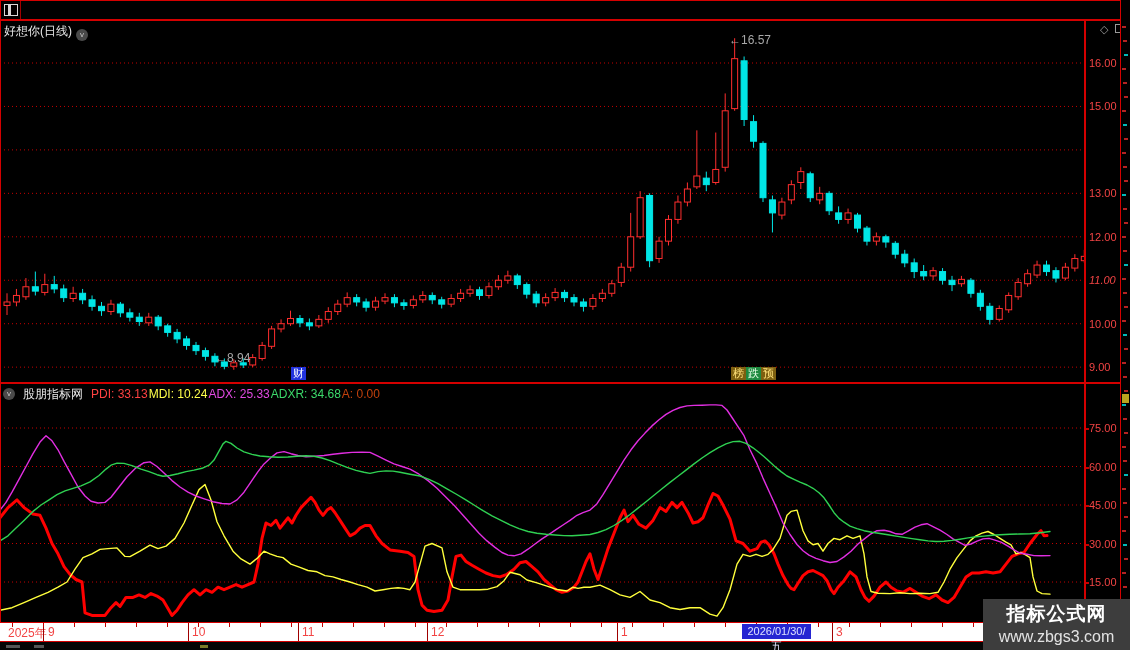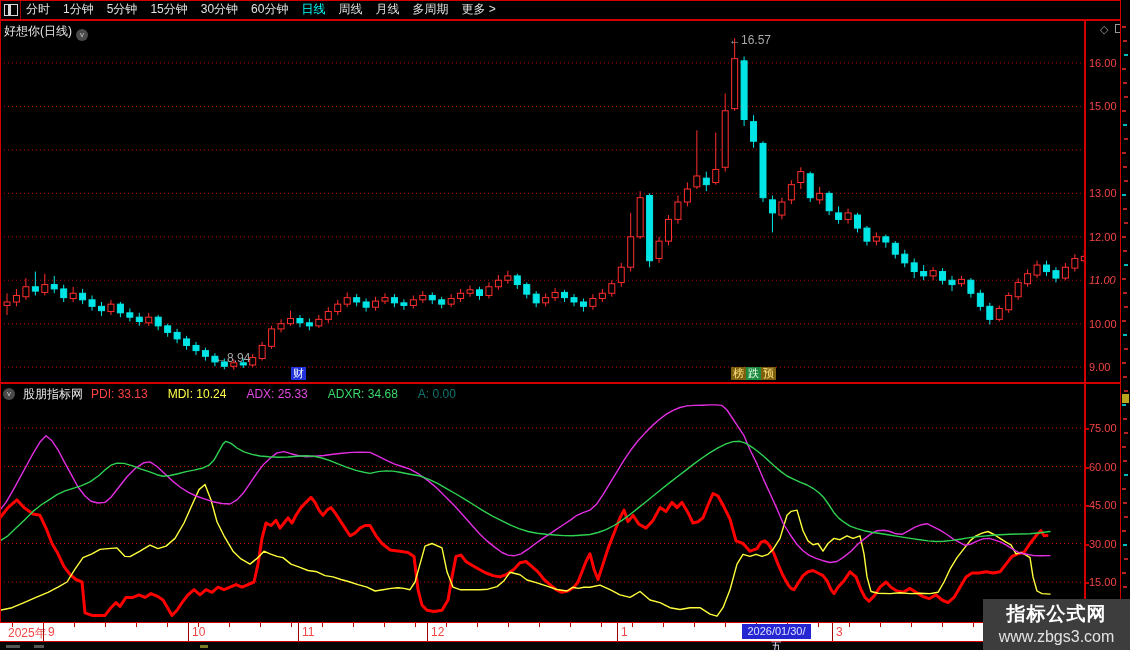--- a/index.html
+++ b/index.html
@@ -54,33 +54,20 @@
   .frag{position:absolute;background:#555;height:3px;top:3px;}
   svg{position:absolute;display:block;}
 </style>
 </head>
 <body>
 <div id="app">
 
   <div class="abs" id="menubar">
     <div class="abs" id="pane-icon"></div>
     <div class="abs" id="menu-sep"></div>
-    <div id="menu-left">
-        <span class="menu-item">分时</span>
-        <span class="menu-item">1分钟</span>
-        <span class="menu-item">5分钟</span>
-        <span class="menu-item">15分钟</span>
-        <span class="menu-item">30分钟</span>
-        <span class="menu-item">60分钟</span>
-        <span class="menu-item active">日线</span>
-        <span class="menu-item">周线</span>
-        <span class="menu-item">月线</span>
-        <span class="menu-item">多周期</span>
-        <span class="menu-item">更多 &gt;</span>
-      </div>
   </div>
 
   <div class="abs" id="chart-title"><span>好想你(日线)</span><span class="circ-icon">v</span></div>
   <div class="abs" id="pane-diamond">◇</div>
   <div class="abs" id="pane-square"></div>
 
   <svg id="price-svg" class="abs" style="left:0;top:20px" width="1084" height="363" viewBox="0 20 1084 363">
       <line x1="0" y1="63" x2="1084" y2="63" stroke="#c40000" stroke-width="1" stroke-dasharray="1,3"></line>
       <line x1="0" y1="106.45" x2="1084" y2="106.45" stroke="#c40000" stroke-width="1" stroke-dasharray="1,3"></line>
       <line x1="0" y1="149.9" x2="1084" y2="149.9" stroke="#c40000" stroke-width="1" stroke-dasharray="1,3"></line>
@@ -330,26 +317,26 @@
       <span class="badge-cell" style="background: rgb(125, 95, 16); color: rgb(255, 226, 122);">榜</span>
       <span class="badge-cell" style="background: rgb(30, 138, 64); color: rgb(234, 255, 234);">跌</span>
       <span class="badge-cell" style="background: rgb(125, 95, 16); color: rgb(255, 226, 122);">预</span>
     </div>
 
   <div class="abs hline" style="left:0;top:382px;width:1120px;height:2px"></div>
 
   <div class="abs" id="ind-header">
     <span class="circ-icon" style="margin-left:0">v</span>
     <span id="ind-name">股朋指标网</span>
-    <span id="ind-vals" style="display:flex;gap:20px">
+    <span id="ind-vals" style="display:flex;gap:1px">
         <span class="ind-val" style="color: rgb(255, 66, 66);">PDI: 33.13</span>
         <span class="ind-val" style="color: rgb(255, 255, 74);">MDI: 10.24</span>
         <span class="ind-val" style="color: rgb(226, 74, 226);">ADX: 25.33</span>
         <span class="ind-val" style="color: rgb(59, 217, 106);">ADXR: 34.68</span>
-        <span class="ind-val" style="color: #0f766e;">A: 0.00</span>
+        <span class="ind-val" style="color: #c2410c;">A: 0.00</span>
       </span>
   </div>
 
   <svg id="ind-svg" class="abs" style="left:0;top:403px" width="1084" height="219" viewBox="0 403 1084 219">
       <line x1="0" y1="428" x2="1084" y2="428" stroke="#c40000" stroke-width="1" stroke-dasharray="1,3"></line>
       <line x1="0" y1="466.505" x2="1084" y2="466.505" stroke="#c40000" stroke-width="1" stroke-dasharray="1,3"></line>
       <line x1="0" y1="505.01" x2="1084" y2="505.01" stroke="#c40000" stroke-width="1" stroke-dasharray="1,3"></line>
       <line x1="0" y1="543.515" x2="1084" y2="543.515" stroke="#c40000" stroke-width="1" stroke-dasharray="1,3"></line>
       <line x1="0" y1="582.02" x2="1084" y2="582.02" stroke="#c40000" stroke-width="1" stroke-dasharray="1,3"></line>
       <polyline points="0,517.8 8,507.6 17,499.9 24,507.6 33,514.0 40,515.3 46,528.1 52,543.5 58,553.8 64,566.6 70,574.3 76,579.5 82,582.0 85,612.8 92,615.4 105,615.4 111,607.7 116,602.6 120,606.4 126,597.4 133,597.4 139,594.9 145,597.4 151,593.6 157,596.1 163,600.0 169,610.3 172,615.4 177,610.3 182,602.6 188,594.9 194,589.7 200,594.9 206,589.7 212,592.3 218,587.2 224,589.7 230,587.2 236,584.6 242,587.2 248,584.6 254,582.0 258,564.1 262,538.4 266,523.0 271,525.5 276,520.4 280,528.1 284,523.0 288,517.8 292,523.0 296,515.3 301,507.6 306,502.4 311,497.3 315,502.4 319,510.1 323,515.3 327,510.1 331,507.6 335,512.7 340,520.4 345,528.1 350,535.8 355,533.2 360,528.1 365,525.5 370,525.5 376,535.8 382,543.5 390,549.9 400,551.2 408,552.5 414,556.4 418,589.7 422,605.1 427,610.3 434,611.5 442,610.3 448,600.0 452,576.9 456,556.4 461,555.1 466,561.5 472,565.3 479,569.2 486,573.0 493,575.6 500,576.9 507,574.3 514,569.2 520,562.8 526,561.5 532,566.6 538,571.8 544,579.5 550,584.6 556,589.7 562,592.3 568,591.0 574,587.2 578,582.0 582,571.8 586,561.5 590,553.8 594,569.2 598,579.5 603,564.1 608,548.6 614,533.2 620,517.8 624,510.1 628,521.7 633,515.3 639,524.3 646,528.1 653,520.4 660,507.6 666,511.4 672,502.4 677,507.6 682,502.4 688,512.7 693,523.0 698,521.7 703,517.8 708,505.0 713,493.5 718,496.0 723,505.0 730,519.1 736,540.9 743,543.5 750,551.2 757,548.6 761,542.2 765,540.9 769,544.8 774,553.8 778,564.1 783,575.6 788,584.6 791,588.4 794,589.7 798,583.3 803,575.6 808,571.8 813,570.5 818,573.0 823,575.6 827,580.7 831,589.7 834,593.6 838,587.2 844,580.7 850,571.8 856,576.9 861,589.7 865,597.4 869,601.3 874,596.1 880,587.2 886,582.0 891,587.2 897,591.0 903,592.3 910,588.4 916,592.3 922,596.1 929,598.7 936,594.9 942,600.0 948,602.6 954,597.4 960,587.2 966,576.9 972,573.0 979,573.0 986,571.8 993,573.0 1000,571.8 1006,564.1 1012,556.4 1018,553.8 1024,552.5 1030,543.5 1037,534.5 1041,530.7 1044,535.8 1047,535.6" fill="none" stroke="#ff0000" stroke-width="3" stroke-linejoin="round" stroke-linecap="round"></polyline>

